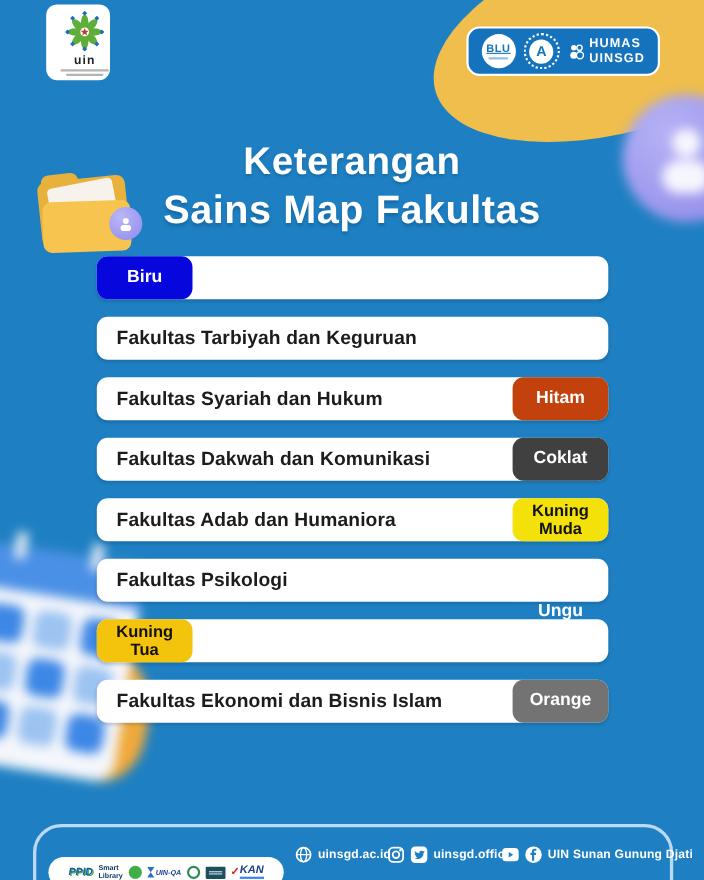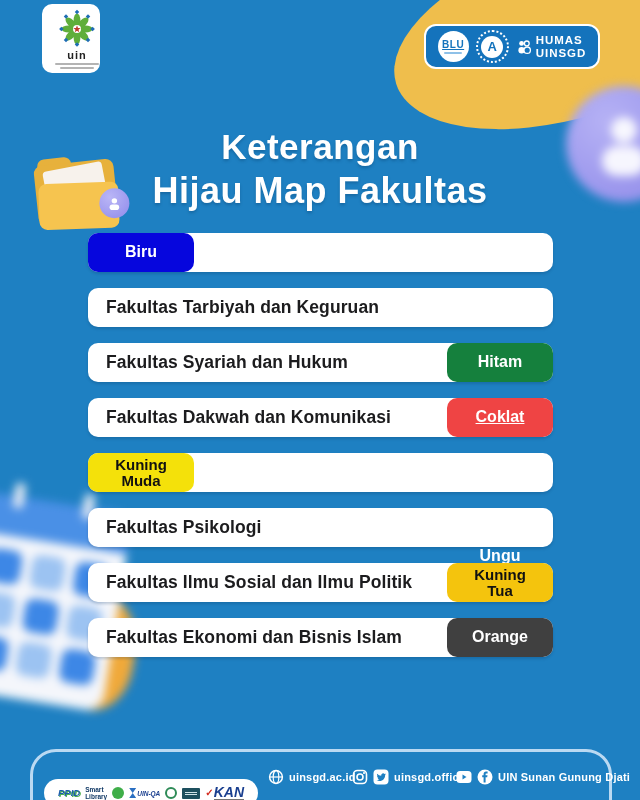--- a/index.html
+++ b/index.html
@@ -55,21 +55,21 @@
   .folder-front{position:absolute;left:0;bottom:2px;width:80px;height:46px;background:#f6c44f;border-radius:8px;transform:rotate(4deg);transform-origin:bottom left;}
   .person-circle{position:absolute;left:62px;top:36px;width:30px;height:30px;border-radius:50%;
     background:radial-gradient(circle at 35% 30%,#bab6f6,#8f8aeb);display:flex;align-items:center;justify-content:center;transform:rotate(6deg);}
 
   
   .rows{position:absolute;left:88px;top:233px;width:465px;}
   .row{display:flex;align-items:stretch;height:39px;background:#fff;border-radius:10px;
     margin-bottom:16px;box-shadow:0 2px 3px rgba(0,40,80,.20);}
   .row-label{flex:1;display:flex;align-items:center;padding-left:18px;font-size:17.5px;
     font-weight:bold;color:#1c1c1e;letter-spacing:.1px;white-space:nowrap;}
-  .chip{width:106px;flex:0 0 auto;border-radius:10px;display:flex;align-items:center;justify-content:center;
+  .chip{width:87px;flex:0 0 auto;border-radius:10px;display:flex;align-items:center;justify-content:center;
     font-size:16px;font-weight:bold;text-align:center;white-space:pre-line;line-height:1.05;}
   .chip.two-line{font-size:15px;}
 
   
   .footer-frame{position:absolute;left:30px;top:749px;width:582px;height:80px;
     border:3px solid rgba(214,233,250,.85);border-radius:26px;box-sizing:border-box;}
   .footer-bar{position:absolute;left:0;top:763px;width:100%;height:30px;display:flex;align-items:center;}
   .partner-pill{position:absolute;left:44px;top:16px;width:214px;height:28px;background:#fff;border-radius:14px;
     display:flex;align-items:center;justify-content:center;gap:5px;padding:0 8px;box-sizing:border-box;}
   .ppid{font-size:9.5px;font-weight:bold;font-style:italic;color:#1a5dab;text-shadow:1px 1px 0 #4caf50;line-height:1;}
@@ -77,21 +77,21 @@
   .dot-logo{width:12px;height:12px;border-radius:50%;background:#3fae49;flex:0 0 auto;}
   .uinqa{display:flex;align-items:center;gap:1px;}
   .uinqa-shape{width:7px;height:10px;background:#2a6fc2;clip-path:polygon(0 0,100% 0,50% 50%,100% 100%,0 100%,50% 50%);}
   .uinqa-text{font-size:6.5px;font-weight:bold;color:#1a3f8f;font-style:italic;}
   .ring-logo{width:12px;height:12px;border-radius:50%;border:2px solid #2e8b57;box-sizing:border-box;flex:0 0 auto;}
   .banner-logo{width:18px;height:11px;background:#1d4f5e;border-radius:1px;display:flex;flex-direction:column;
     justify-content:center;align-items:center;gap:1px;}
   .banner-line{width:12px;height:1px;background:#cfe3e8;}
   .kan{display:flex;align-items:center;}
   .kan-check{color:#d42a1e;font-size:10px;font-weight:bold;line-height:1;}
-  .kan-text{font-size:14px;font-weight:bold;font-style:italic;color:#1a3f8f;line-height:1;border-bottom:2px solid #737373;}
+  .kan-text{font-size:10px;font-weight:bold;font-style:italic;color:#1a3f8f;line-height:1;border-bottom:2px solid #3b82f6;}
   .footer-item{position:absolute;top:0;height:28px;display:flex;align-items:center;gap:5px;color:#fff;
     font-size:11px;font-weight:bold;letter-spacing:.2px;white-space:nowrap;}
   .fi-web{left:268px;}
   .fi-social{left:352px;}
   .fi-org{left:456px;justify-content:center;}
   .icon16{width:16px;height:16px;flex:0 0 auto;}
 </style>
 </head>
 <body>
 
@@ -172,21 +172,21 @@
       </svg>
       <div class="humas-text">
         <div>HUMAS</div>
         <div>UINSGD</div>
       </div>
     </div>
   </div>
 
   <div class="title">
     <div class="l1">Keterangan</div>
-    <div class="l2">Hijau Map Fakultas</div>
+    <div class="l2">Sains Map Fakultas</div>
   </div>
 
   <div class="folder">
     <div class="folder-tab"></div>
     <div class="folder-back"></div>
     <div class="folder-paper"></div>
     <div class="folder-front"></div>
     <div class="person-circle">
       <svg width="16" height="16" viewBox="0 0 20 20">
         <circle cx="10" cy="7" r="3.4" fill="#fff"></circle>
@@ -199,48 +199,48 @@
     <div class="row">
       <div class="chip" style="background: rgb(6, 6, 221); color: rgb(255, 255, 255);">Biru</div>
     </div>
 
     <div class="row">
       <div class="row-label">Fakultas Tarbiyah dan Keguruan</div>
     </div>
 
     <div class="row">
       <div class="row-label">Fakultas Syariah dan Hukum</div>
-      <div class="chip" style="background: #15803d; color: rgb(255, 255, 255);">Hitam</div>
+      <div class="chip" style="background: #c2410c; color: rgb(255, 255, 255);">Hitam</div>
     </div>
 
     <div class="row">
       <div class="row-label">Fakultas Dakwah dan Komunikasi</div>
-      <div class="chip" style="background: #ef4444; color: rgb(255, 255, 255); text-decoration: underline;">Coklat</div>
-    </div>
-
-    <div class="row">
+      <div class="chip" style="background: #404040; color: rgb(255, 255, 255);">Coklat</div>
+    </div>
+
+    <div class="row">
+      <div class="row-label">Fakultas Adab dan Humaniora</div>
       <div class="chip two-line" style="background: rgb(244, 225, 10); color: rgb(17, 17, 17);">Kuning
 Muda</div>
     </div>
 
     <div class="row">
       <div class="row-label">Fakultas Psikologi</div>
       <div class="chip" style="background: rgb(167, 5, 203); color: rgb(255, 255, 255); margin-top: 48px;">Ungu</div>
     </div>
 
 
     <div class="row">
-      <div class="row-label">Fakultas Ilmu Sosial dan Ilmu Politik</div>
       <div class="chip two-line" style="background: rgb(244, 196, 13); color: rgb(17, 17, 17);">Kuning
 Tua</div>
     </div>
 
     <div class="row">
       <div class="row-label">Fakultas Ekonomi dan Bisnis Islam</div>
-      <div class="chip" style="background: #404040; color: rgb(255, 255, 255);">Orange</div>
+      <div class="chip" style="background: #737373; color: rgb(255, 255, 255);">Orange</div>
     </div>
   </div>
 
   <div class="footer-frame"></div>
   <div class="footer-bar">
 
     <div class="partner-pill">
       <span class="ppid">PPID</span>
       <span class="smartlib">
         <div>Smart</div>

